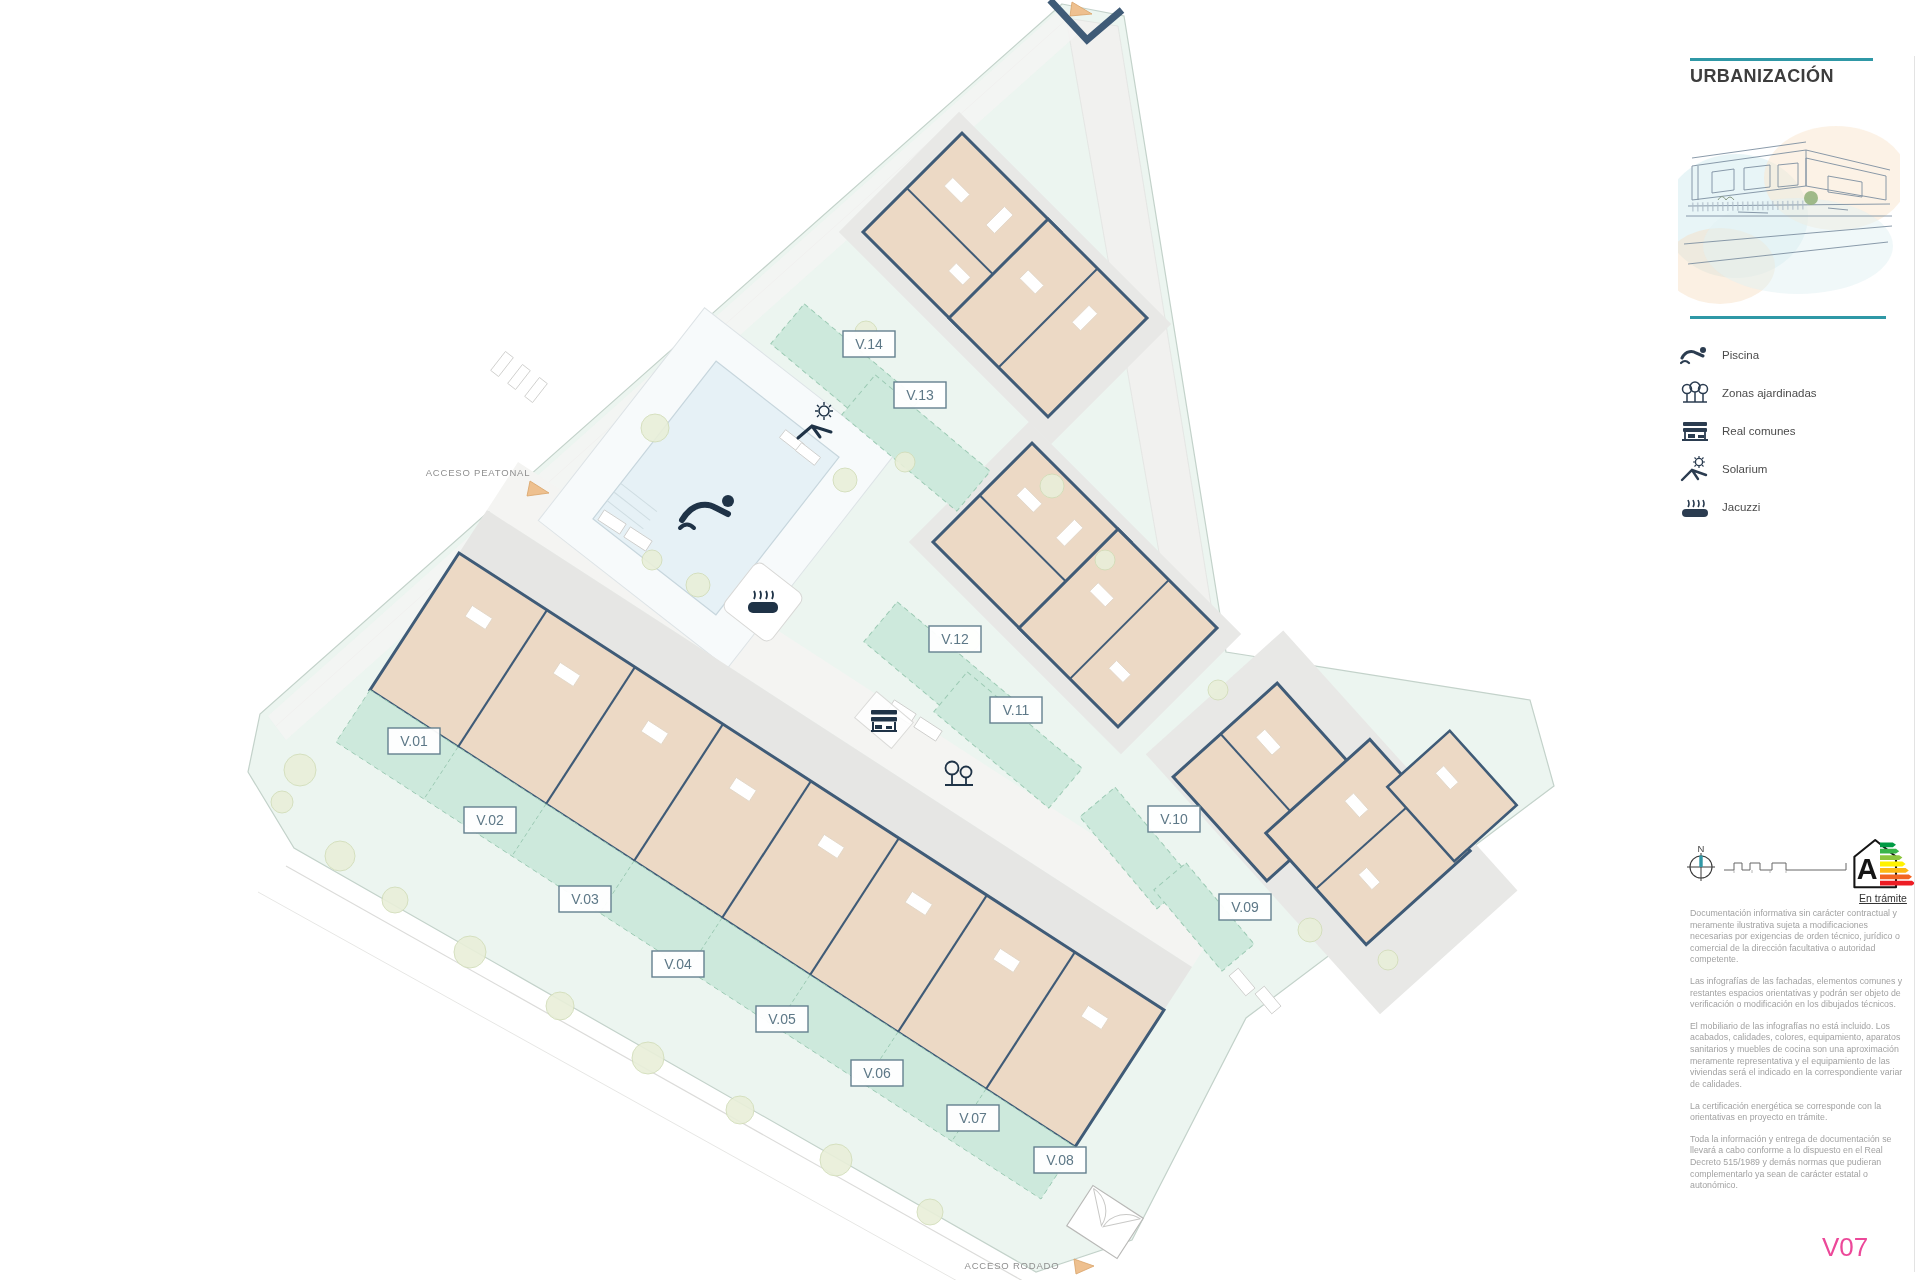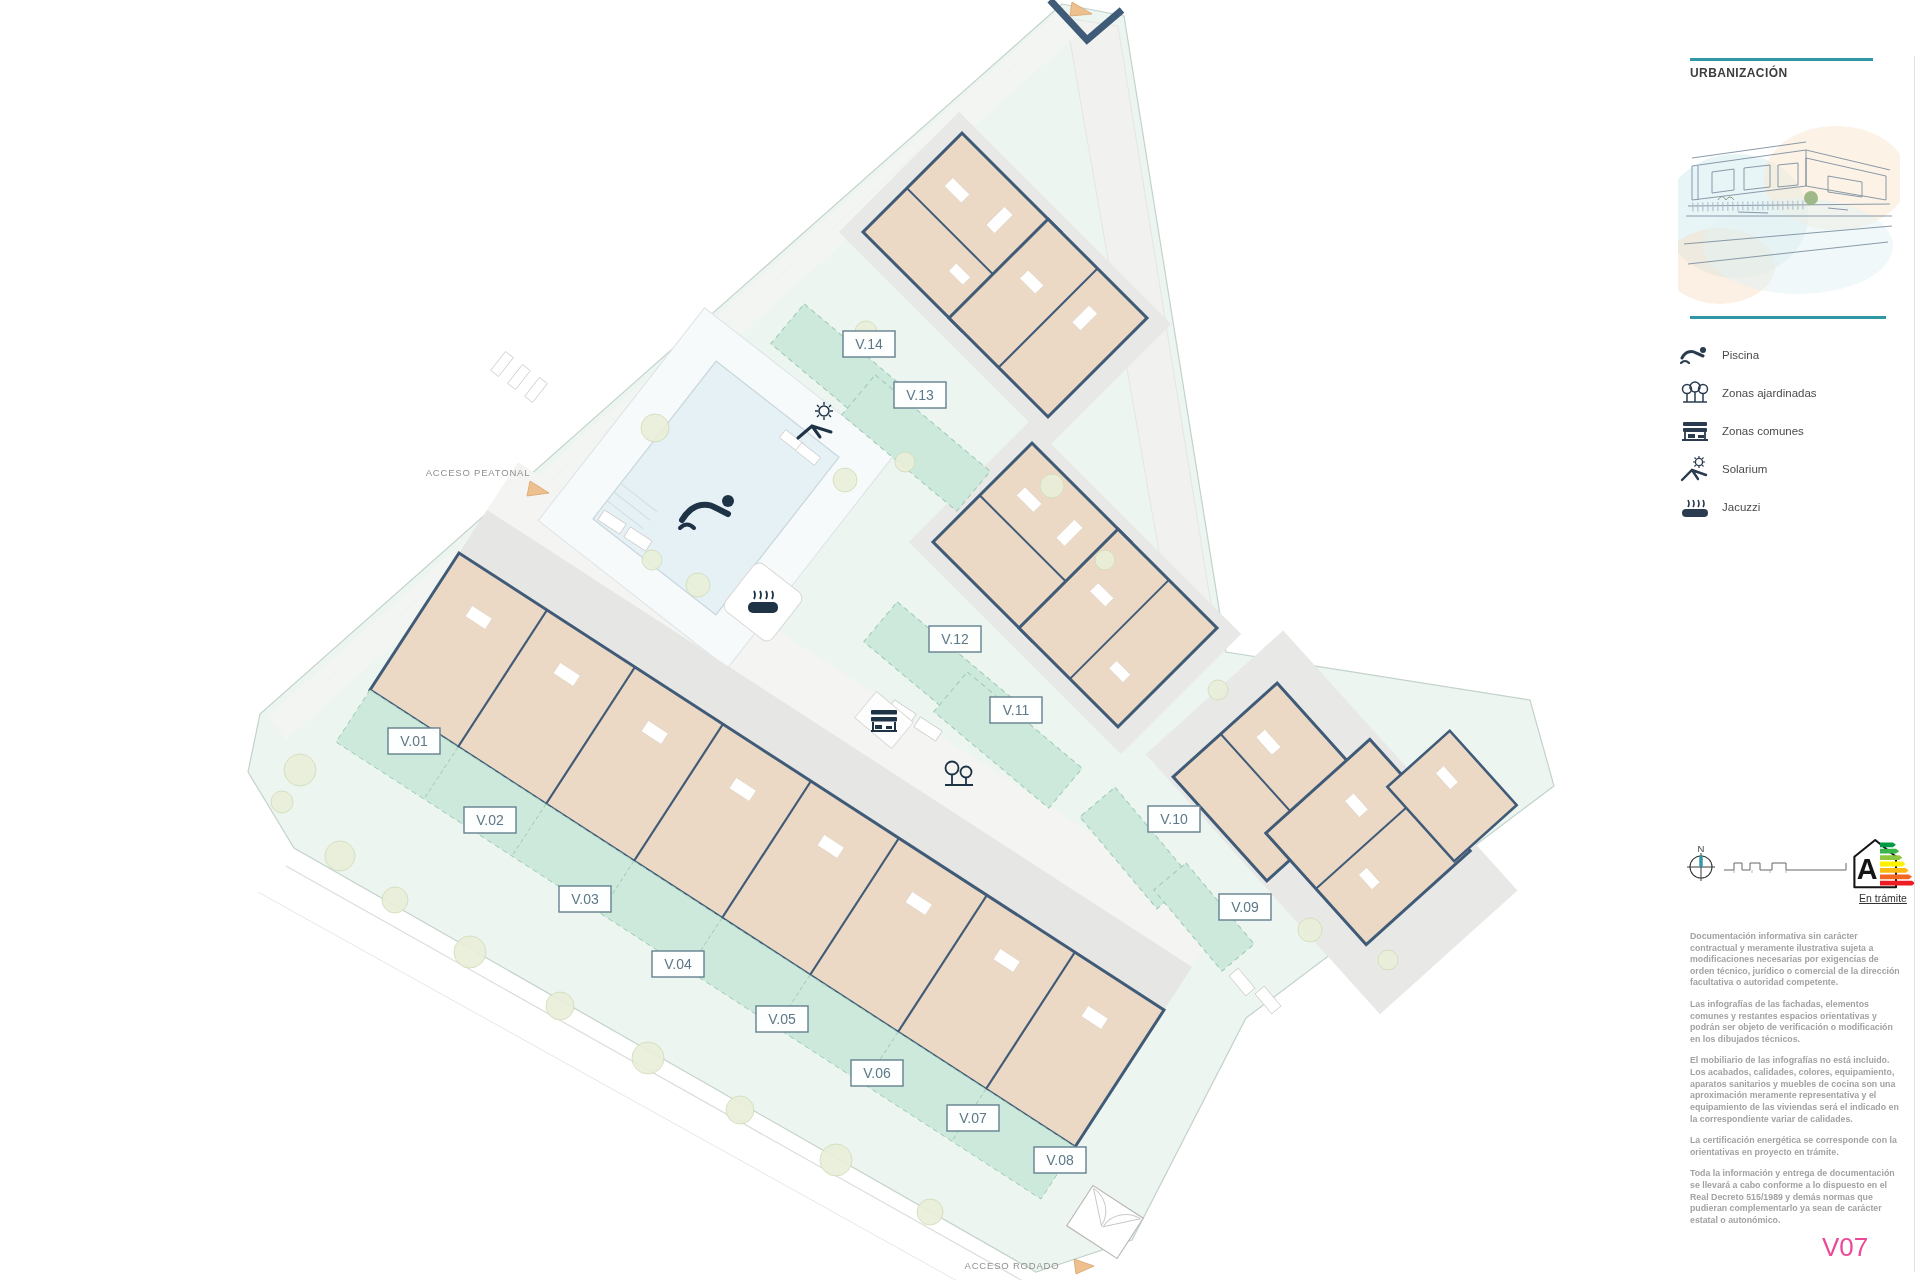--- a/index.html
+++ b/index.html
@@ -1,27 +1,27 @@
 <!DOCTYPE html>
 <html><head>
 <meta charset="utf-8">
 <style>
   html,body{margin:0;padding:0;background:#ffffff;}
   #page{position:relative;width:1920px;height:1280px;background:#ffffff;overflow:hidden;
         font-family:"Liberation Sans",sans-serif;}
   svg text{font-family:"Liberation Sans",sans-serif;}
   .abs{position:absolute;}
   .rule{position:absolute;height:3px;background:#2f98a6;}
-  #sb-title{position:absolute;left:1690px;top:66px;font-size:12px;font-weight:bold;
+  #sb-title{position:absolute;left:1690px;top:66px;font-size:18px;font-weight:bold;
             letter-spacing:.4px;color:#3d3d3d;}
   .legend{position:absolute;left:1678px;top:336px;width:235px;list-style:none;margin:0;padding:0;}
   .legend li{display:flex;align-items:center;height:38px;}
   .legend .ic{width:34px;display:flex;justify-content:center;}
   .legend .lb{font-size:11.5px;color:#4b4b4b;margin-left:10px;text-align:right;}
-  #disclaimers{position:absolute;left:1690px;top:931px;width:214px;font-weight:bold;}
+  #disclaimers{position:absolute;left:1690px;top:908px;width:214px;}
   #disclaimers p{margin:0 0 10px 0;font-size:8.8px;line-height:1.32;color:#a2a2a2;}
   #en-tramite{position:absolute;left:1846px;top:892px;width:74px;text-align:center;
               font-size:10.5px;color:#333;text-decoration:underline;}
   #version{position:absolute;left:1822px;top:1232px;font-size:26px;color:#ec4899;}
   #vdivider{position:absolute;left:1914px;top:56px;width:1px;height:1216px;background:#e3e3e3;}
 </style>
 </head>
 <body>
 
 <div id="page">
@@ -334,21 +334,21 @@
     <li>
       <span class="ic">
         <svg width="30" height="26" viewBox="0 0 30 26">
           <rect x="3" y="4" width="24" height="4" rx="1" fill="#2b3c50"></rect>
           <rect x="3" y="10" width="24" height="4" rx="1" fill="#2b3c50"></rect>
           <path d="M5,14 v8 M25,14 v8 M2,22 h26" stroke="#2b3c50" stroke-width="1.8"></path>
           <rect x="8" y="16" width="7" height="4" fill="#2b3c50"></rect>
           <rect x="18" y="17" width="6" height="3" fill="#2b3c50"></rect>
         </svg>
         </span>
-      <span class="lb">Zonas comunes</span>
+      <span class="lb">Real comunes</span>
     </li>
     <li>
       <span class="ic">
         <svg width="30" height="28" viewBox="0 0 30 28">
           <circle cx="19" cy="7" r="3.6" fill="none" stroke="#2b3c50" stroke-width="1.4"></circle>
           <path d="M19,1 v2 M19,11 v2 M13,7 h2 M23,7 h2 M14.5,2.5 l1.4,1.4 M22.1,10.1 l1.4,1.4 M14.5,11.5 l1.4,-1.4 M22.1,3.9 l1.4,-1.4" stroke="#2b3c50" stroke-width="1.2"></path>
           <path d="M2,25 L12,15 L26,20 M12,15 l6,9" stroke="#2b3c50" stroke-width="2.4" fill="none" stroke-linecap="round"></path>
         </svg>
         </span>
       <span class="lb">Solarium</span>

